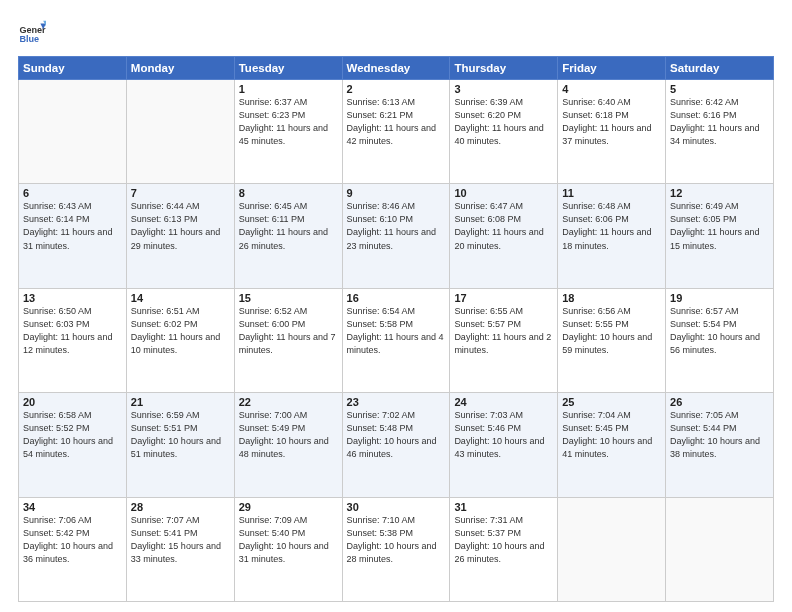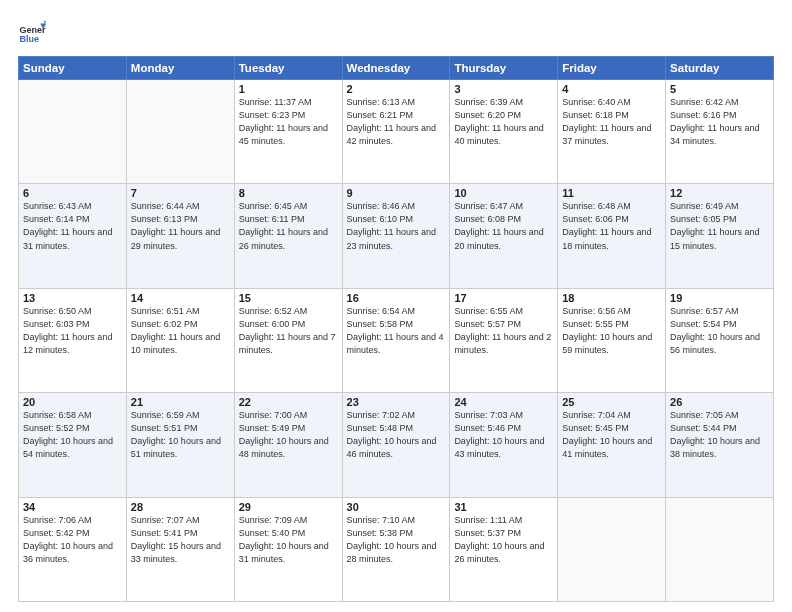--- a/index.html
+++ b/index.html
@@ -124,21 +124,21 @@
           <th>Saturday</th>
         </tr>
     </thead>
     <tbody id="calendar-body">
     <tr>
           <td class="empty"></td>
           <td class="empty"></td>
           <td>
             <span class="day-num">1</span>
         <div class="day-info">
-          <span>Sunrise: 11:37 AM</span><br>
+          <span>Sunrise: 6:37 AM</span><br>
           <span>Sunset: 6:23 PM</span><br>
           <span>Daylight: 11 hours and 45 minutes.</span>
         </div>
           </td>
           <td>
             <span class="day-num">2</span>
         <div class="day-info">
           <span>Sunrise: 6:13 AM</span><br>
           <span>Sunset: 6:21 PM</span><br>
           <span>Daylight: 11 hours and 42 minutes.</span>
@@ -372,21 +372,21 @@
             <span class="day-num">30</span>
         <div class="day-info">
           <span>Sunrise: 7:10 AM</span><br>
           <span>Sunset: 5:38 PM</span><br>
           <span>Daylight: 10 hours and 28 minutes.</span>
         </div>
           </td>
           <td>
             <span class="day-num">31</span>
         <div class="day-info">
-          <span>Sunrise: 1:11 AM</span><br>
+          <span>Sunrise: 7:31 AM</span><br>
           <span>Sunset: 5:37 PM</span><br>
           <span>Daylight: 10 hours and 26 minutes.</span>
         </div>
           </td>
           <td class="empty"></td>
           <td class="empty"></td>
         </tr>
       </tbody>
   </table>
 </div>

